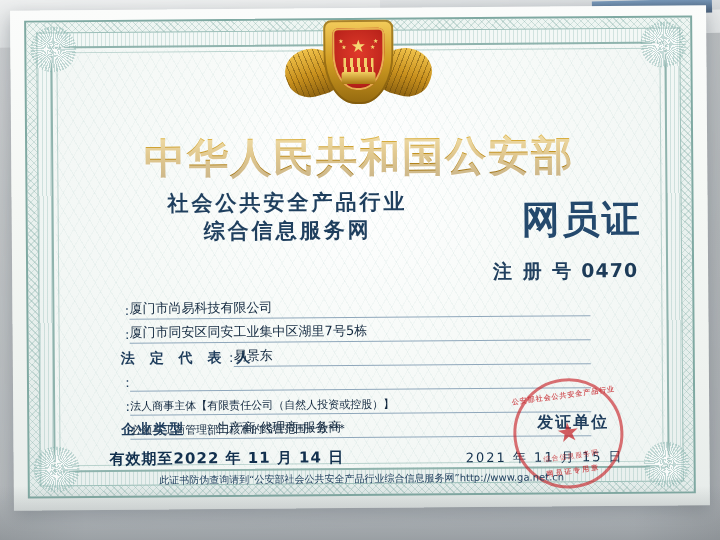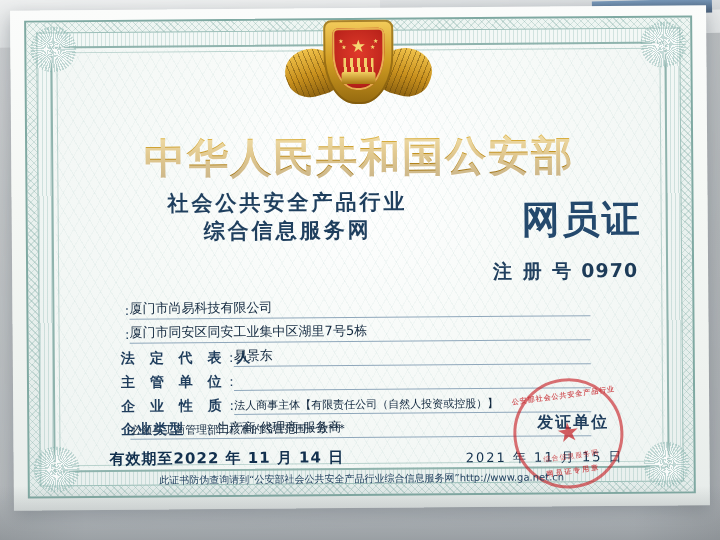--- a/index.html
+++ b/index.html
@@ -465,21 +465,21 @@
     <div class="title-main">中华人民共和国公安部</div>
 
     <div class="subtitle-block">
       <div class="subtitle-line">社会公共安全产品行业</div>
       <div class="subtitle-line">综合信息服务网</div>
     </div>
 
     <div class="badge-word">网员证</div>
 
     <div class="reg-row">
-      <span>注 册 号</span><span class="reg-no">0970</span>
+      <span>注 册 号</span><span class="reg-no">0470</span>
     </div>
 
     <div class="fields">
 
       <div class="field-row">
         <span class="field-colon">：</span>
         <span class="field-value">厦门市尚易科技有限公司</span>
       </div>
 
       <div class="field-row">
@@ -487,27 +487,25 @@
         <span class="field-value">厦门市同安区同安工业集中区湖里7号5栋</span>
       </div>
 
       <div class="field-row">
         <span class="field-label">法 定 代 表 人</span>
         <span class="field-colon">：</span>
         <span class="field-value">易景东</span>
       </div>
 
       <div class="field-row">
-        <span class="field-label">主 管 单 位</span>
         <span class="field-colon">：</span>
         <span class="field-value"></span>
       </div>
 
       <div class="field-row">
-        <span class="field-label">企 业 性 质</span>
         <span class="field-colon">：</span>
         <span class="field-value small">法人商事主体【有限责任公司（自然人投资或控股）】</span>
       </div>
 
       <div class="field-row">
         <span class="field-colon">：</span>
         <span class="field-value small">必领与工商管理部门核准的经营范围一致***</span>
       </div>
 
     </div>

